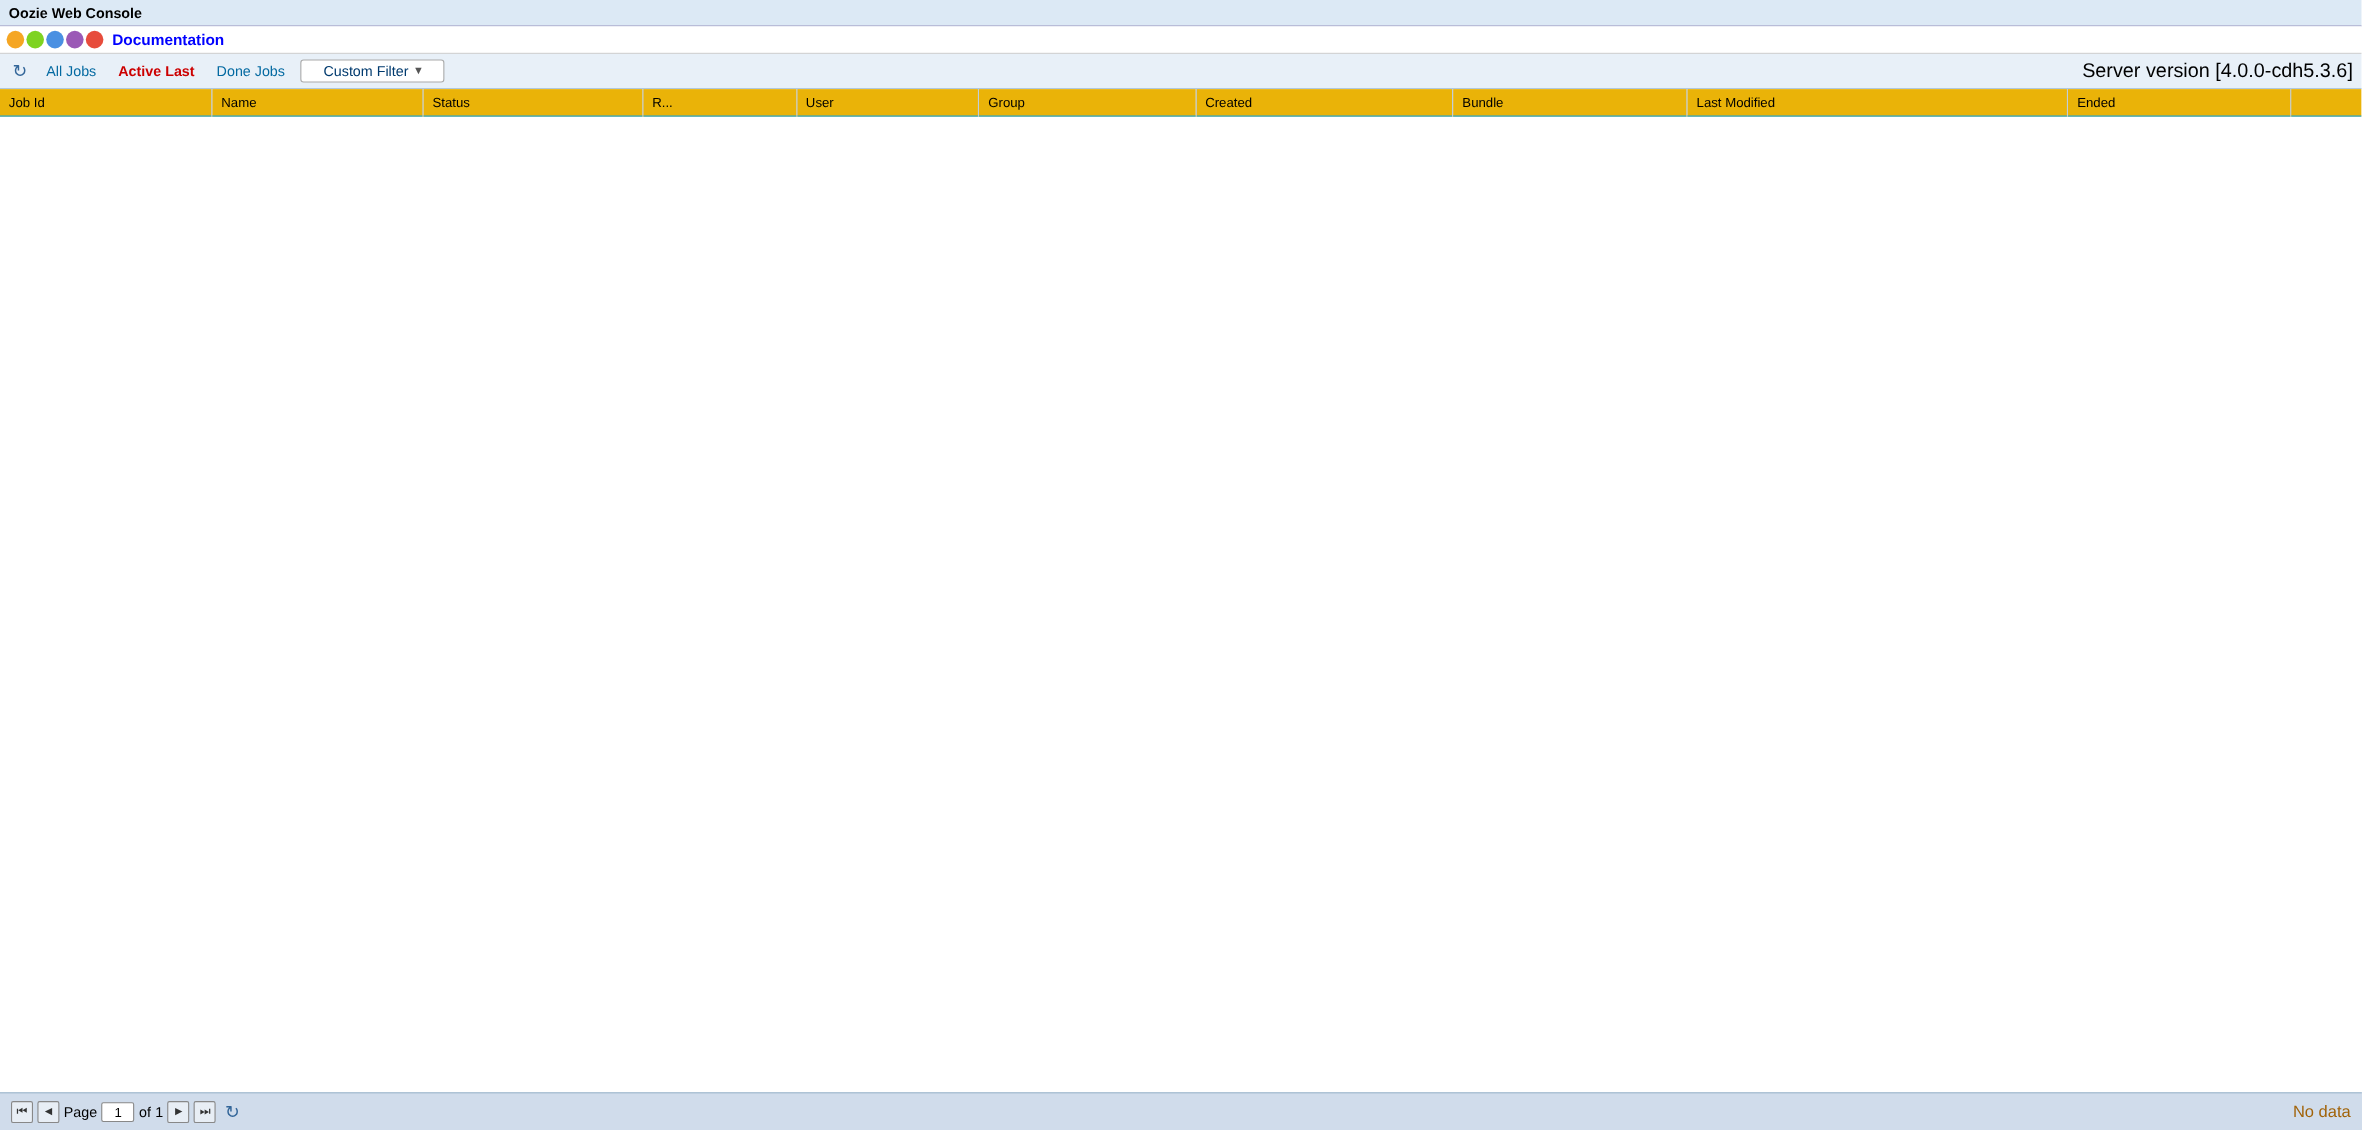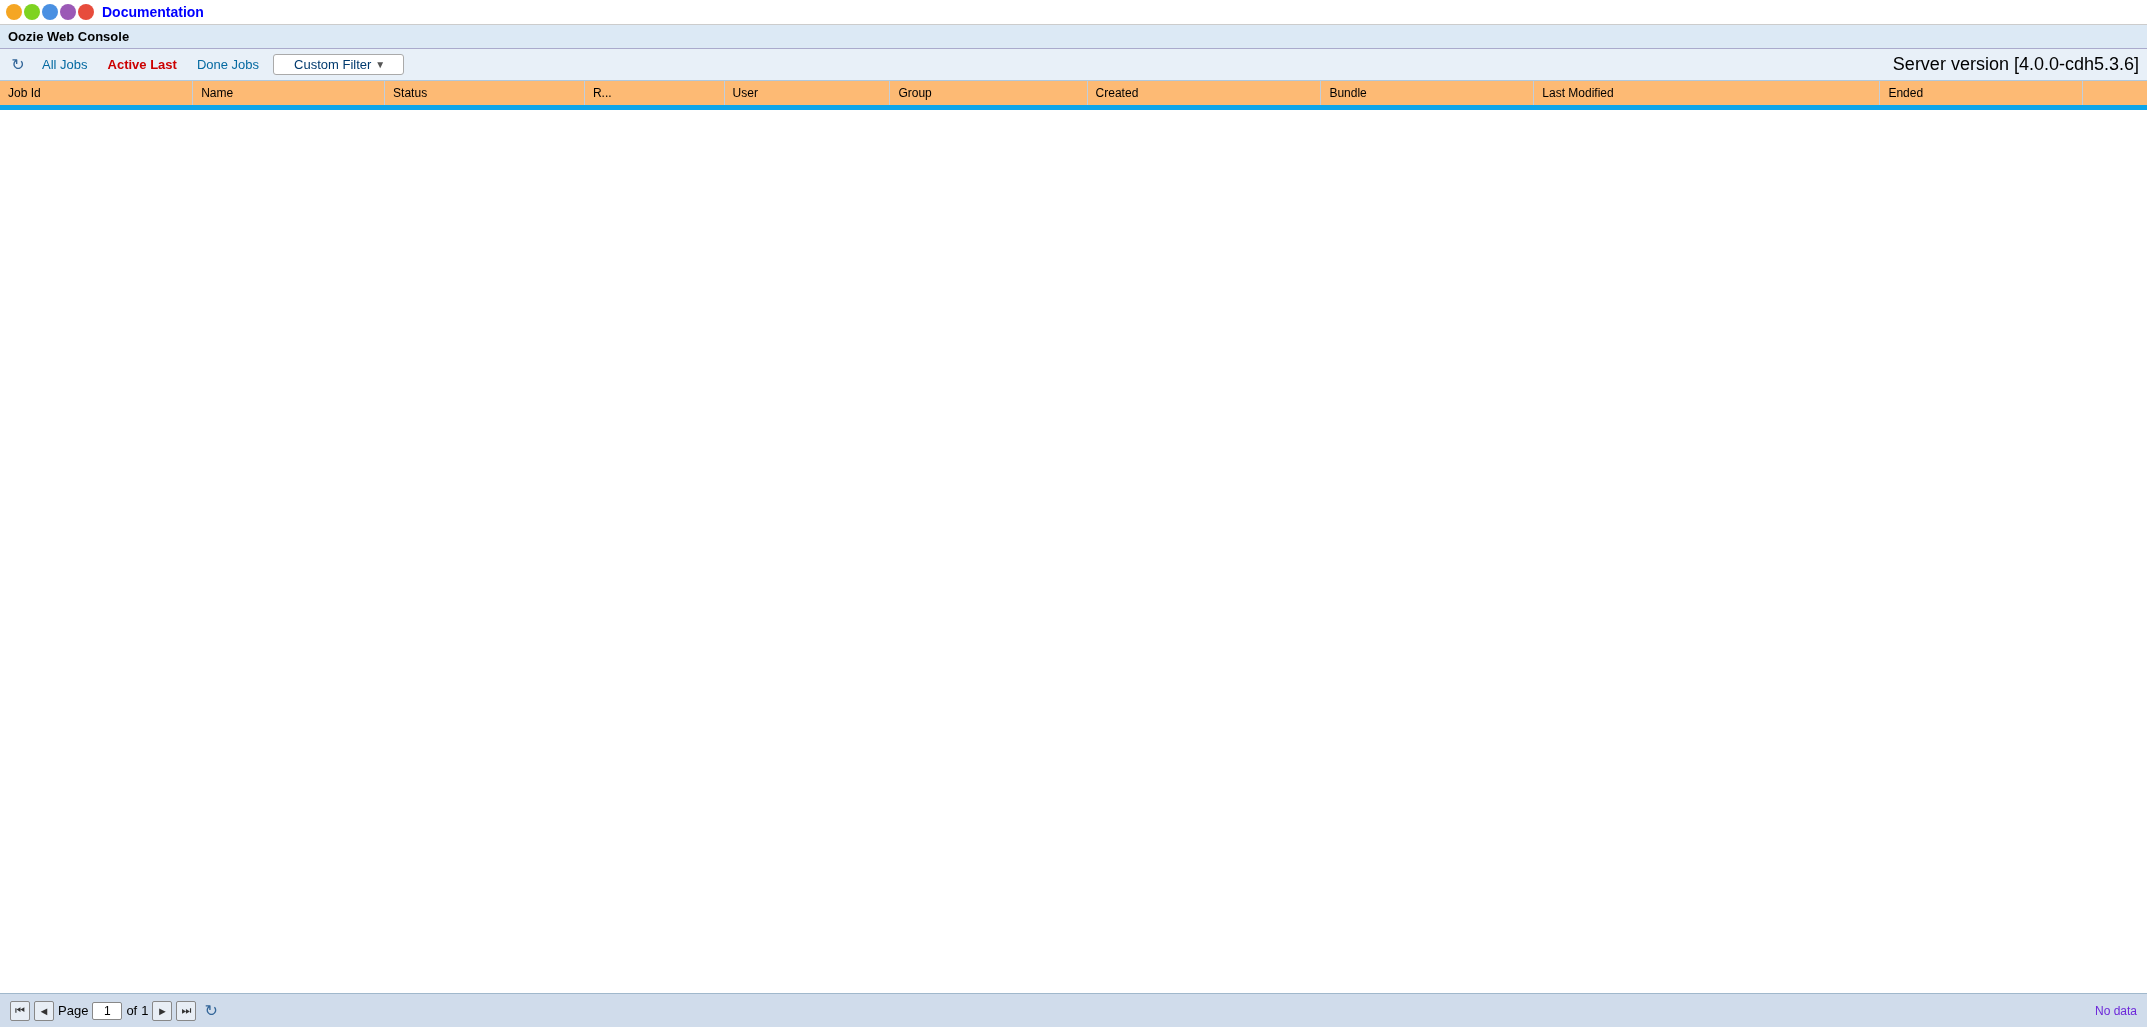--- a/index.html
+++ b/index.html
@@ -129,22 +129,22 @@
       font-size: 16px;
     }
 
     
     #jobs-table {
       width: 100%;
       border-collapse: collapse;
       font-size: 12px;
     }
     #jobs-table thead tr {
-      background: #fdba74;
-      border-bottom: 5px solid #0ea5e9;
+      background: #eab308;
+      border-bottom: 1px solid #0ea5e9;
     }
     #jobs-table th {
       text-align: left;
       padding: 5px 8px;
       font-weight: normal;
       color: #000;
       border-right: 1px solid #c0cedc;
       white-space: nowrap;
     }
     #jobs-table th:last-child { border-right: none; }
@@ -188,55 +188,55 @@
     .page-input {
       width: 30px;
       text-align: center;
       border: 1px solid #888;
       border-radius: 2px;
       font-size: 12px;
       padding: 1px 2px;
     }
     .no-data {
       margin-left: auto;
-      font-size: 12px;
-      color: #6d28d9;
+      font-size: 15px;
+      color: #a16207;
     }
     .footer-refresh {
       cursor: pointer;
       color: #336699;
       font-size: 16px;
       margin-left: 4px;
     }
 
     
     #layout {
       display: flex;
       flex-direction: column;
       height: calc(100vh - 34px);
     }
   </style>
 </head>
 <body>
 
 <div id="layout">
+
+  <div id="app-title-bar">
+    <span>Oozie Web Console</span>
+  </div>
 
   <div id="header">
     <div id="logo-icons">
       <span class="logo-circle" style="background:#f5a623;"></span>
       <span class="logo-circle" style="background:#7ed321;"></span>
       <span class="logo-circle" style="background:#4a90e2;"></span>
       <span class="logo-circle" style="background:#9b59b6;"></span>
       <span class="logo-circle" style="background:#e74c3c;"></span>
     </div>
     <a href="#" id="doc-link">Documentation</a>
-  </div>
-
-  <div id="app-title-bar">
-    <span>Oozie Web Console</span>
   </div>
 
 
   <div id="filter-bar">
     <div class="refresh-icon" title="Refresh">↻</div>
     <button class="filter-btn">All Jobs</button>
     <button class="filter-btn active-filter">Active Last</button>
     <button class="filter-btn">Done Jobs</button>
     <div class="filter-dropdown">
       <span>Custom Filter</span>

